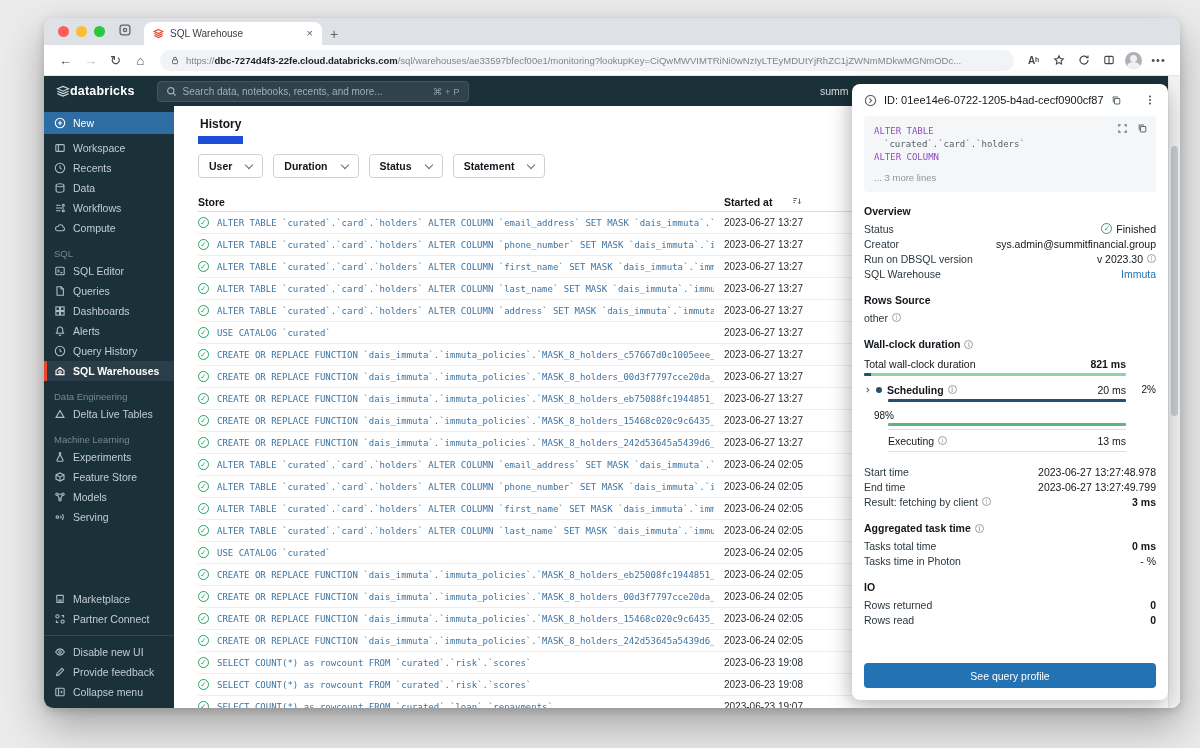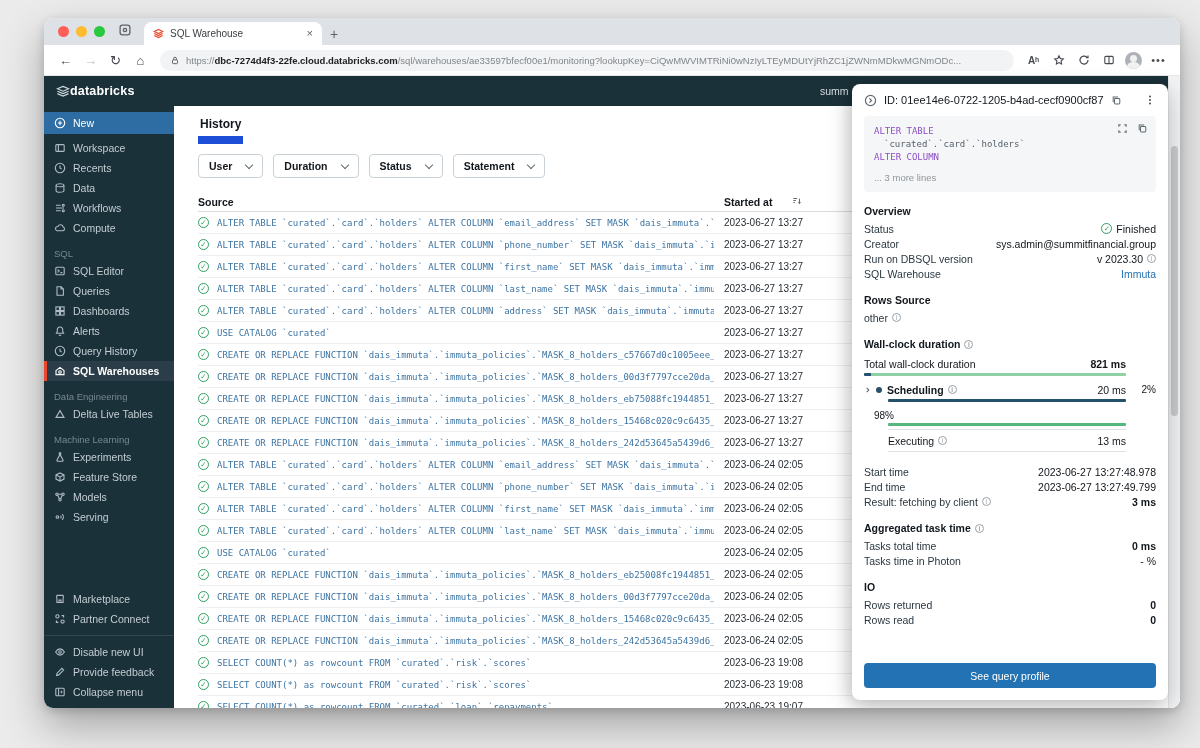--- a/index.html
+++ b/index.html
@@ -178,20 +178,30 @@
     <div class="brand">
       <span class="brandmark">
           <svg width="14" height="13" viewBox="0 0 14 13" fill="none" stroke="currentColor" stroke-width="1.2">
             <path d="M7 1.4l5.6 2.4L7 6.2 1.4 3.8z"></path>
             <path d="M12.6 6.2L7 8.6 1.4 6.2"></path>
             <path d="M12.6 8.6L7 11 1.4 8.6"></path>
           </svg>
         </span>
       <span>databricks</span>
     </div>
+    <div class="search">
+      <span>
+          <svg width="11" height="11" viewBox="0 0 12 12" fill="none" stroke="#9FB0BA" stroke-width="1.3">
+            <circle cx="5.2" cy="5.2" r="3.4"></circle>
+            <path d="M7.8 7.8l2.6 2.6"></path>
+          </svg>
+        </span>
+      <span>Search data, notebooks, recents, and more...</span>
+      <span class="shortcut">⌘ + P</span>
+    </div>
     <span class="hworkspace">summ</span>
   </div>
 
   <div class="appbody">
 
     <div class="sidebar">
       <div class="sitem snew">
           <span class="sic">
             <svg width="12" height="12" viewBox="0 0 12 12" fill="none" stroke="currentColor" stroke-width="1.1">
               <circle cx="6" cy="6" r="4.7"></circle>
@@ -419,21 +429,21 @@
         <div class="fbtn">
             <span>Status</span>
             <span class="chev"></span>
           </div>
         <div class="fbtn">
             <span>Statement</span>
             <span class="chev"></span>
           </div>
       </div>
       <div class="thead">
-        <span class="hq">Source</span>
+        <span class="hq">Store</span>
         <span class="hs">
             <span>Started at</span>
             <span class="sorticon">
               <svg width="10" height="10" viewBox="0 0 12 12" fill="none" stroke="currentColor" stroke-width="1.2">
                 <path d="M1.6 3h4.4M1.6 5.4h3M1.6 7.8h1.8"></path>
                 <path d="M9 3.2v6M9 9.2L7.4 7.6M9 9.2l1.6-1.6"></path>
               </svg>
             </span>
           </span>
       </div>

